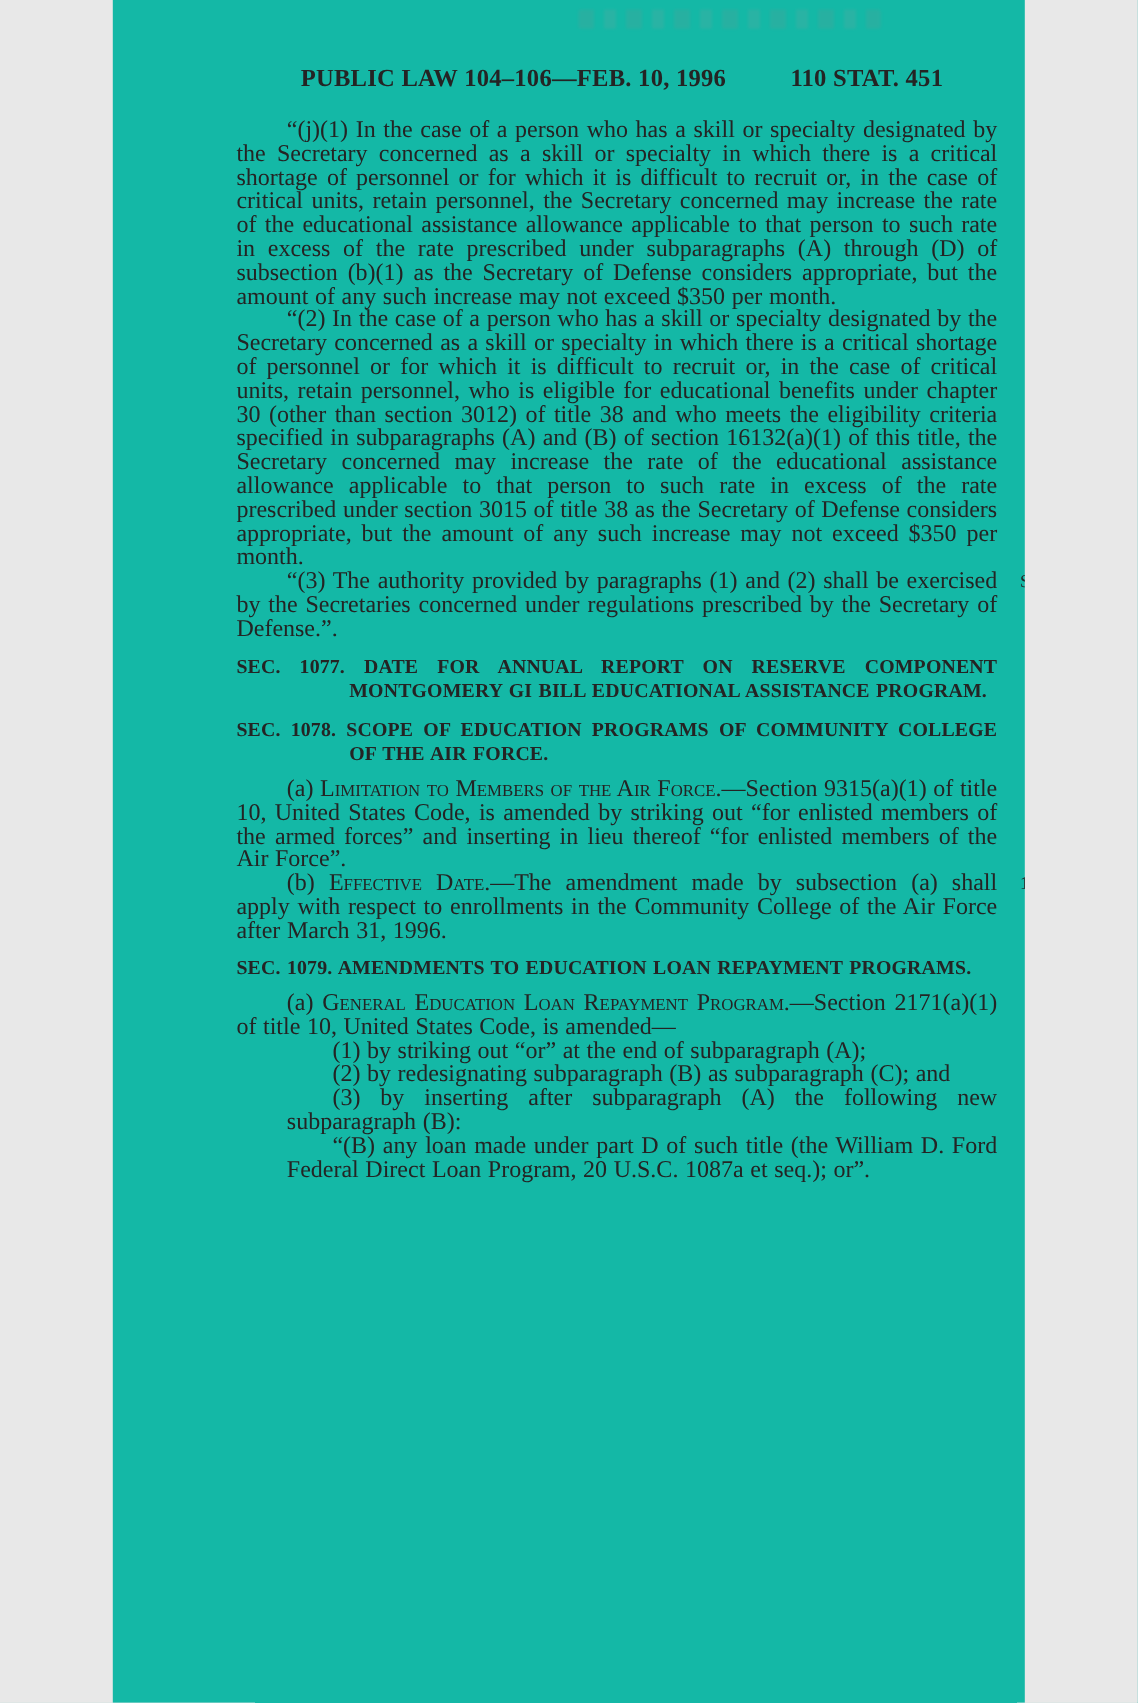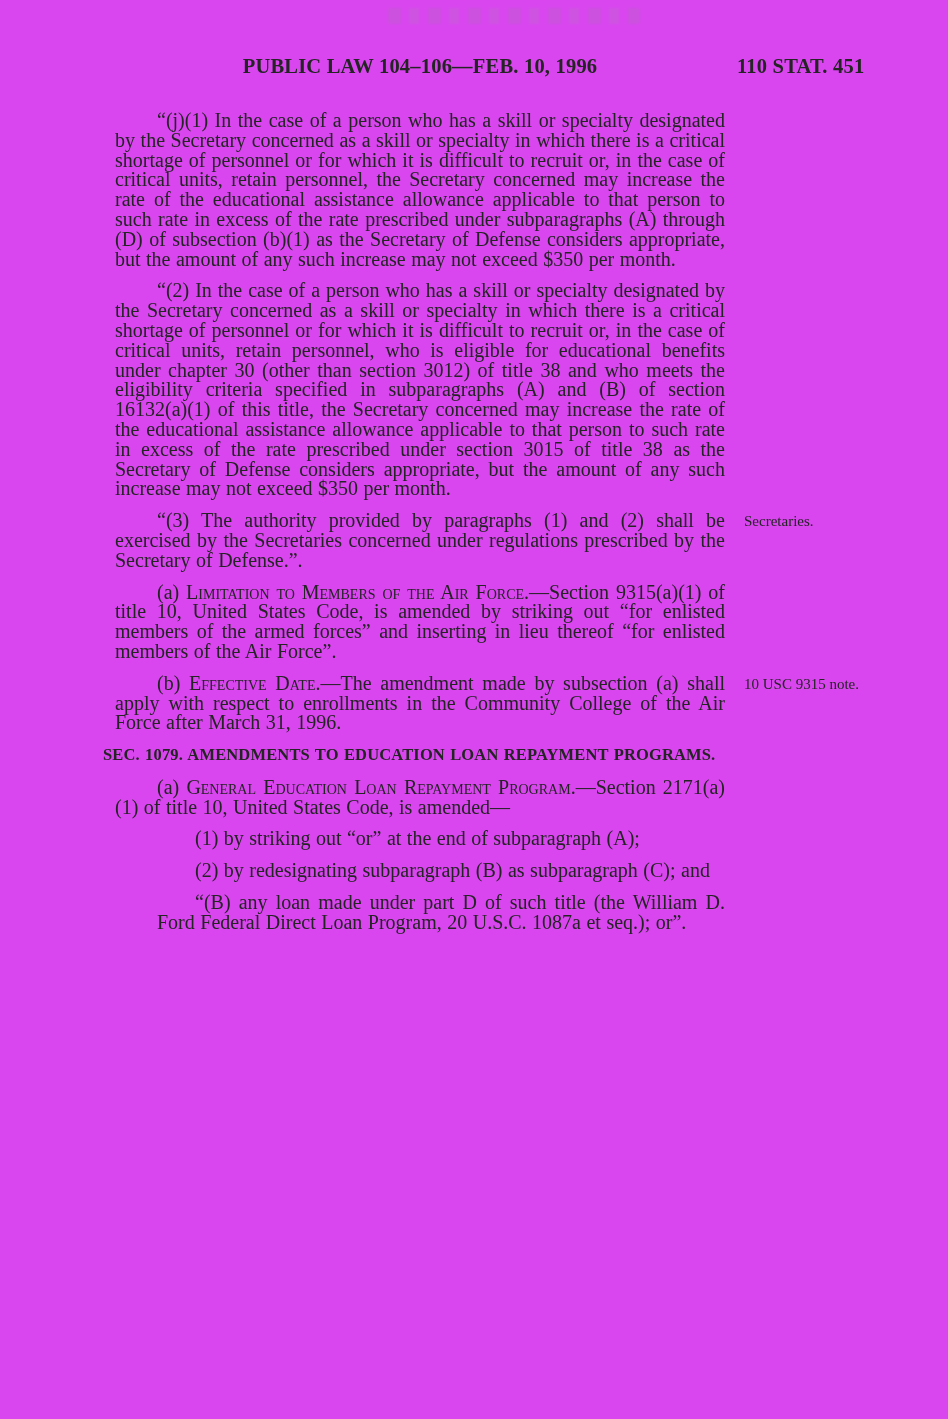--- a/index.html
+++ b/index.html
@@ -2,24 +2,24 @@
 <html><head>
 <meta charset="utf-8">
 <style>
   html, body {
     margin: 0;
     padding: 0;
     background: #e8e8e8;
   }
   .page {
     position: relative;
-    width: 948px;
+    width: 760px;
     height: 1419px;
     margin: 0 auto;
-    background: #d946ef;
+    background: #14b8a6;
     color: #242424;
     font-family: "Liberation Serif", "DejaVu Serif", serif;
     overflow: hidden;
   }
   
   .scan-artifact {
     position: absolute;
     top: 8px;
     left: 388px;
     width: 252px;
@@ -52,21 +52,21 @@
     flex: 1;
   }
   .content {
     position: absolute;
     top: 99px;
     left: 103px;
     width: 634px;
   }
   .para {
     position: relative;
-    margin: 12px;
+    margin: 0;
     font-size: 20px;
     line-height: 19.8px;
     text-align: justify;
     word-spacing: 0.5px;
   }
   .indent { text-indent: 42px; }
   .sub {
     padding-left: 42px;
     text-indent: 38px;
   }
@@ -110,33 +110,36 @@
   </div>
 
   <div class="content">
 
     <p class="para indent"><span>“(j)(1) In the case of a person who has a skill or specialty designated by the Secretary concerned as a skill or specialty in which there is a critical shortage of personnel or for which it is difficult to recruit or, in the case of critical units, retain personnel, the Secretary concerned may increase the rate of the educational assistance allowance applicable to that person to such rate in excess of the rate prescribed under subparagraphs (A) through (D) of subsection (b)(1) as the Secretary of Defense considers appropriate, but the amount of any such increase may not exceed $350 per month.</span></p>
 
     <p class="para indent"><span>“(2) In the case of a person who has a skill or specialty designated by the Secretary concerned as a skill or specialty in which there is a critical shortage of personnel or for which it is difficult to recruit or, in the case of critical units, retain personnel, who is eligible for educational benefits under chapter 30 (other than section 3012) of title 38 and who meets the eligibility criteria specified in subparagraphs (A) and (B) of section 16132(a)(1) of this title, the Secretary concerned may increase the rate of the educational assistance allowance applicable to that person to such rate in excess of the rate prescribed under section 3015 of title 38 as the Secretary of Defense considers appropriate, but the amount of any such increase may not exceed $350 per month.</span></p>
 
     <p class="para indent"><span>“(3) The authority provided by paragraphs (1) and (2) shall be exercised by the Secretaries concerned under regulations prescribed by the Secretary of Defense.”.</span><span class="margin-note">Secretaries.</span></p>
 
+    <p class="sec-heading"><span>SEC. 1077.</span> <span>DATE FOR ANNUAL REPORT ON RESERVE COMPONENT MONTGOMERY GI BILL EDUCATIONAL ASSISTANCE PROGRAM.</span></p>
 
 
+    <p class="sec-heading"><span>SEC. 1078.</span> <span>SCOPE OF EDUCATION PROGRAMS OF COMMUNITY COLLEGE OF THE AIR FORCE.</span></p>
 
     <p class="para indent"><span>(a) </span><span class="sc">Limitation to Members of the Air Force</span><span>.—Section 9315(a)(1) of title 10, United States Code, is amended by striking out “for enlisted members of the armed forces” and inserting in lieu thereof “for enlisted members of the Air Force”.</span></p>
 
     <p class="para indent"><span>(b) </span><span class="sc">Effective Date</span><span>.—The amendment made by subsection (a) shall apply with respect to enrollments in the Community College of the Air Force after March 31, 1996.</span><span class="margin-note">10 USC 9315 note.</span></p>
 
     <p class="sec-heading"><span>SEC. 1079.</span> <span>AMENDMENTS TO EDUCATION LOAN REPAYMENT PROGRAMS.</span></p>
 
     <p class="para indent"><span>(a) </span><span class="sc">General Education Loan Repayment Program</span><span>.—Section 2171(a)(1) of title 10, United States Code, is amended—</span></p>
 
     <p class="para sub"><span>(1) by striking out “or” at the end of subparagraph (A);</span></p>
 
     <p class="para sub"><span>(2) by redesignating subparagraph (B) as subparagraph (C); and</span></p>
 
+    <p class="para sub"><span>(3) by inserting after subparagraph (A) the following new subparagraph (B):</span></p>
 
     <p class="para sub"><span>“(B) any loan made under part D of such title (the William D. Ford Federal Direct Loan Program, 20 U.S.C. 1087a et seq.); or”.</span></p>
 
 
   </div>
 </div>
 
 </body></html>

